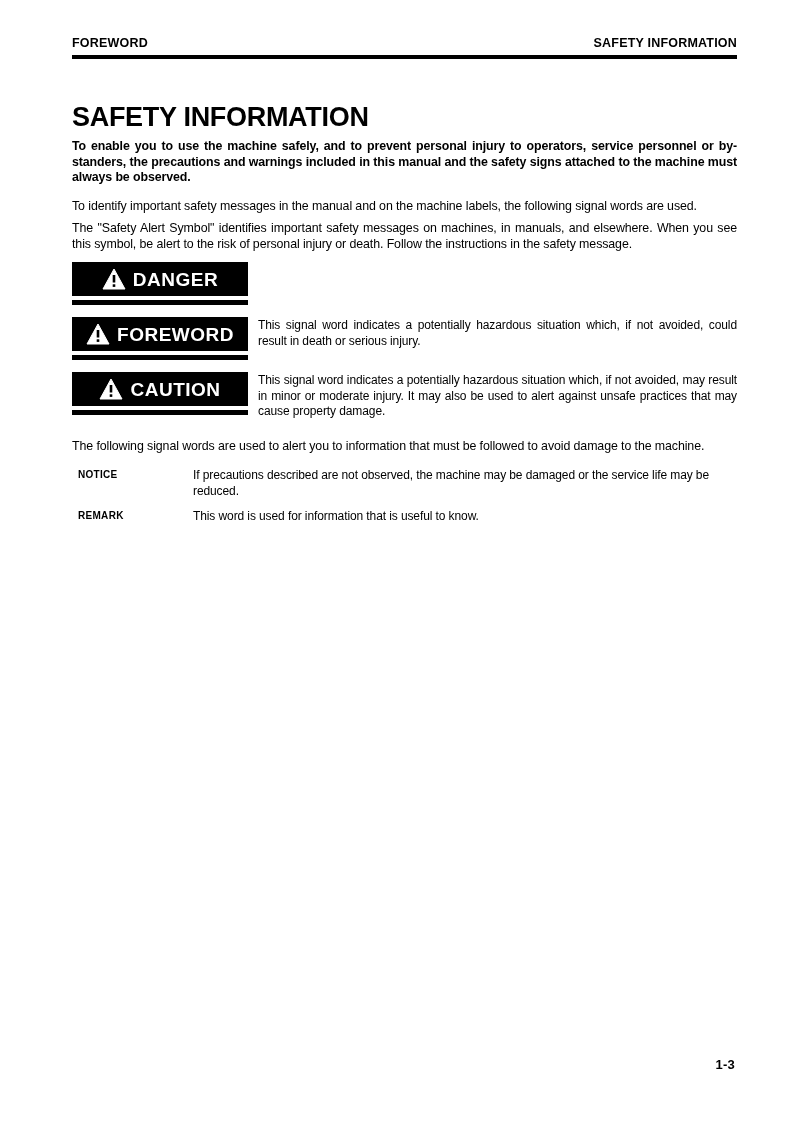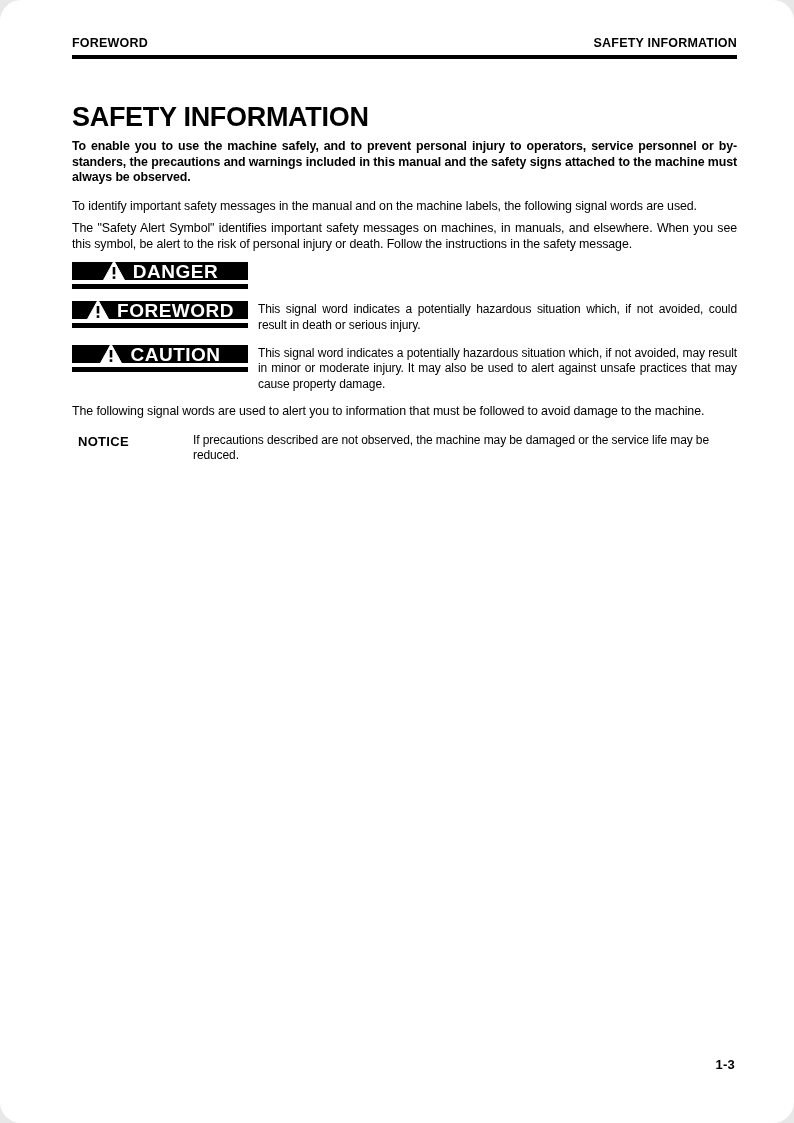--- a/index.html
+++ b/index.html
@@ -7,21 +7,20 @@
   body { font-family: "Liberation Sans", sans-serif; }
 
   .page {
     position: relative;
     width: 794px;
     height: 1123px;
     margin: 0 auto;
     background: #ffffff;
     color: #000000;
     overflow: hidden;
-    border-radius: 21px;
   }
 
   .content {
     margin: 0 57px 0 72px; 
   }
 
   
   .running-header {
     padding-top: 36px;
     display: flex;
@@ -49,36 +48,36 @@
   
   .para {
     font-size: 12.4px;
     line-height: 15.7px;
     text-align: justify;
     letter-spacing: -0.1px;
   }
   .para.p1 { margin-top: 8px; font-weight: bold; }
   .para.p2 { margin-top: 13px; }
   .para.p3 { margin-top: 6px; }
-  .para.p4 { margin-top: 12px; }
+  .para.p4 { margin-top: 20px; }
 
   
   .signal-rows { margin-top: 10px; }
   .signal-row {
     display: flex;
     align-items: flex-start;
     margin-bottom: 12px;
   }
   .signal-badge-wrap {
     width: 186px;
     flex: 0 0 186px;
   }
   .signal-badge {
     width: 176px;
-    height: 18px;
+    height: 34px;
     background: #000000;
     color: #ffffff;
     display: flex;
     align-items: center;
     justify-content: center;
     gap: 7px;
   }
   .signal-badge .label {
     font-size: 19px;
     font-weight: bold;
@@ -106,21 +105,21 @@
   .notes { margin-top: 13px; }
   .note-row {
     display: flex;
     align-items: flex-start;
     margin-bottom: 10px;
   }
   .note-label {
     flex: 0 0 121px;
     width: 121px;
     padding-left: 6px;
-    font-size: 13px;
+    font-size: 10px;
     font-weight: bold;
     letter-spacing: 0.3px;
     padding-top: 1px;
   }
   .note-desc {
     flex: 1;
     font-size: 12px;
     line-height: 15.4px;
     letter-spacing: -0.1px;
   }
@@ -220,20 +219,24 @@
 
     </div>
 
     <p class="para p4">The following signal words are used to alert you to information that must be followed to avoid damage to the machine.</p>
 
     <div class="notes">
       <div class="note-row">
         <div class="note-label">NOTICE</div>
         <div class="note-desc">If precautions described are not observed, the machine may be damaged or the service life may be reduced.</div>
       </div>
+      <div class="note-row">
+        <div class="note-label">REMARK</div>
+        <div class="note-desc">This word is used for information that is useful to know.</div>
+      </div>
     </div>
 
   </div>
 
 
   <div class="footer-page-number">1-3</div>
 
 </div>
 
 </body></html>

